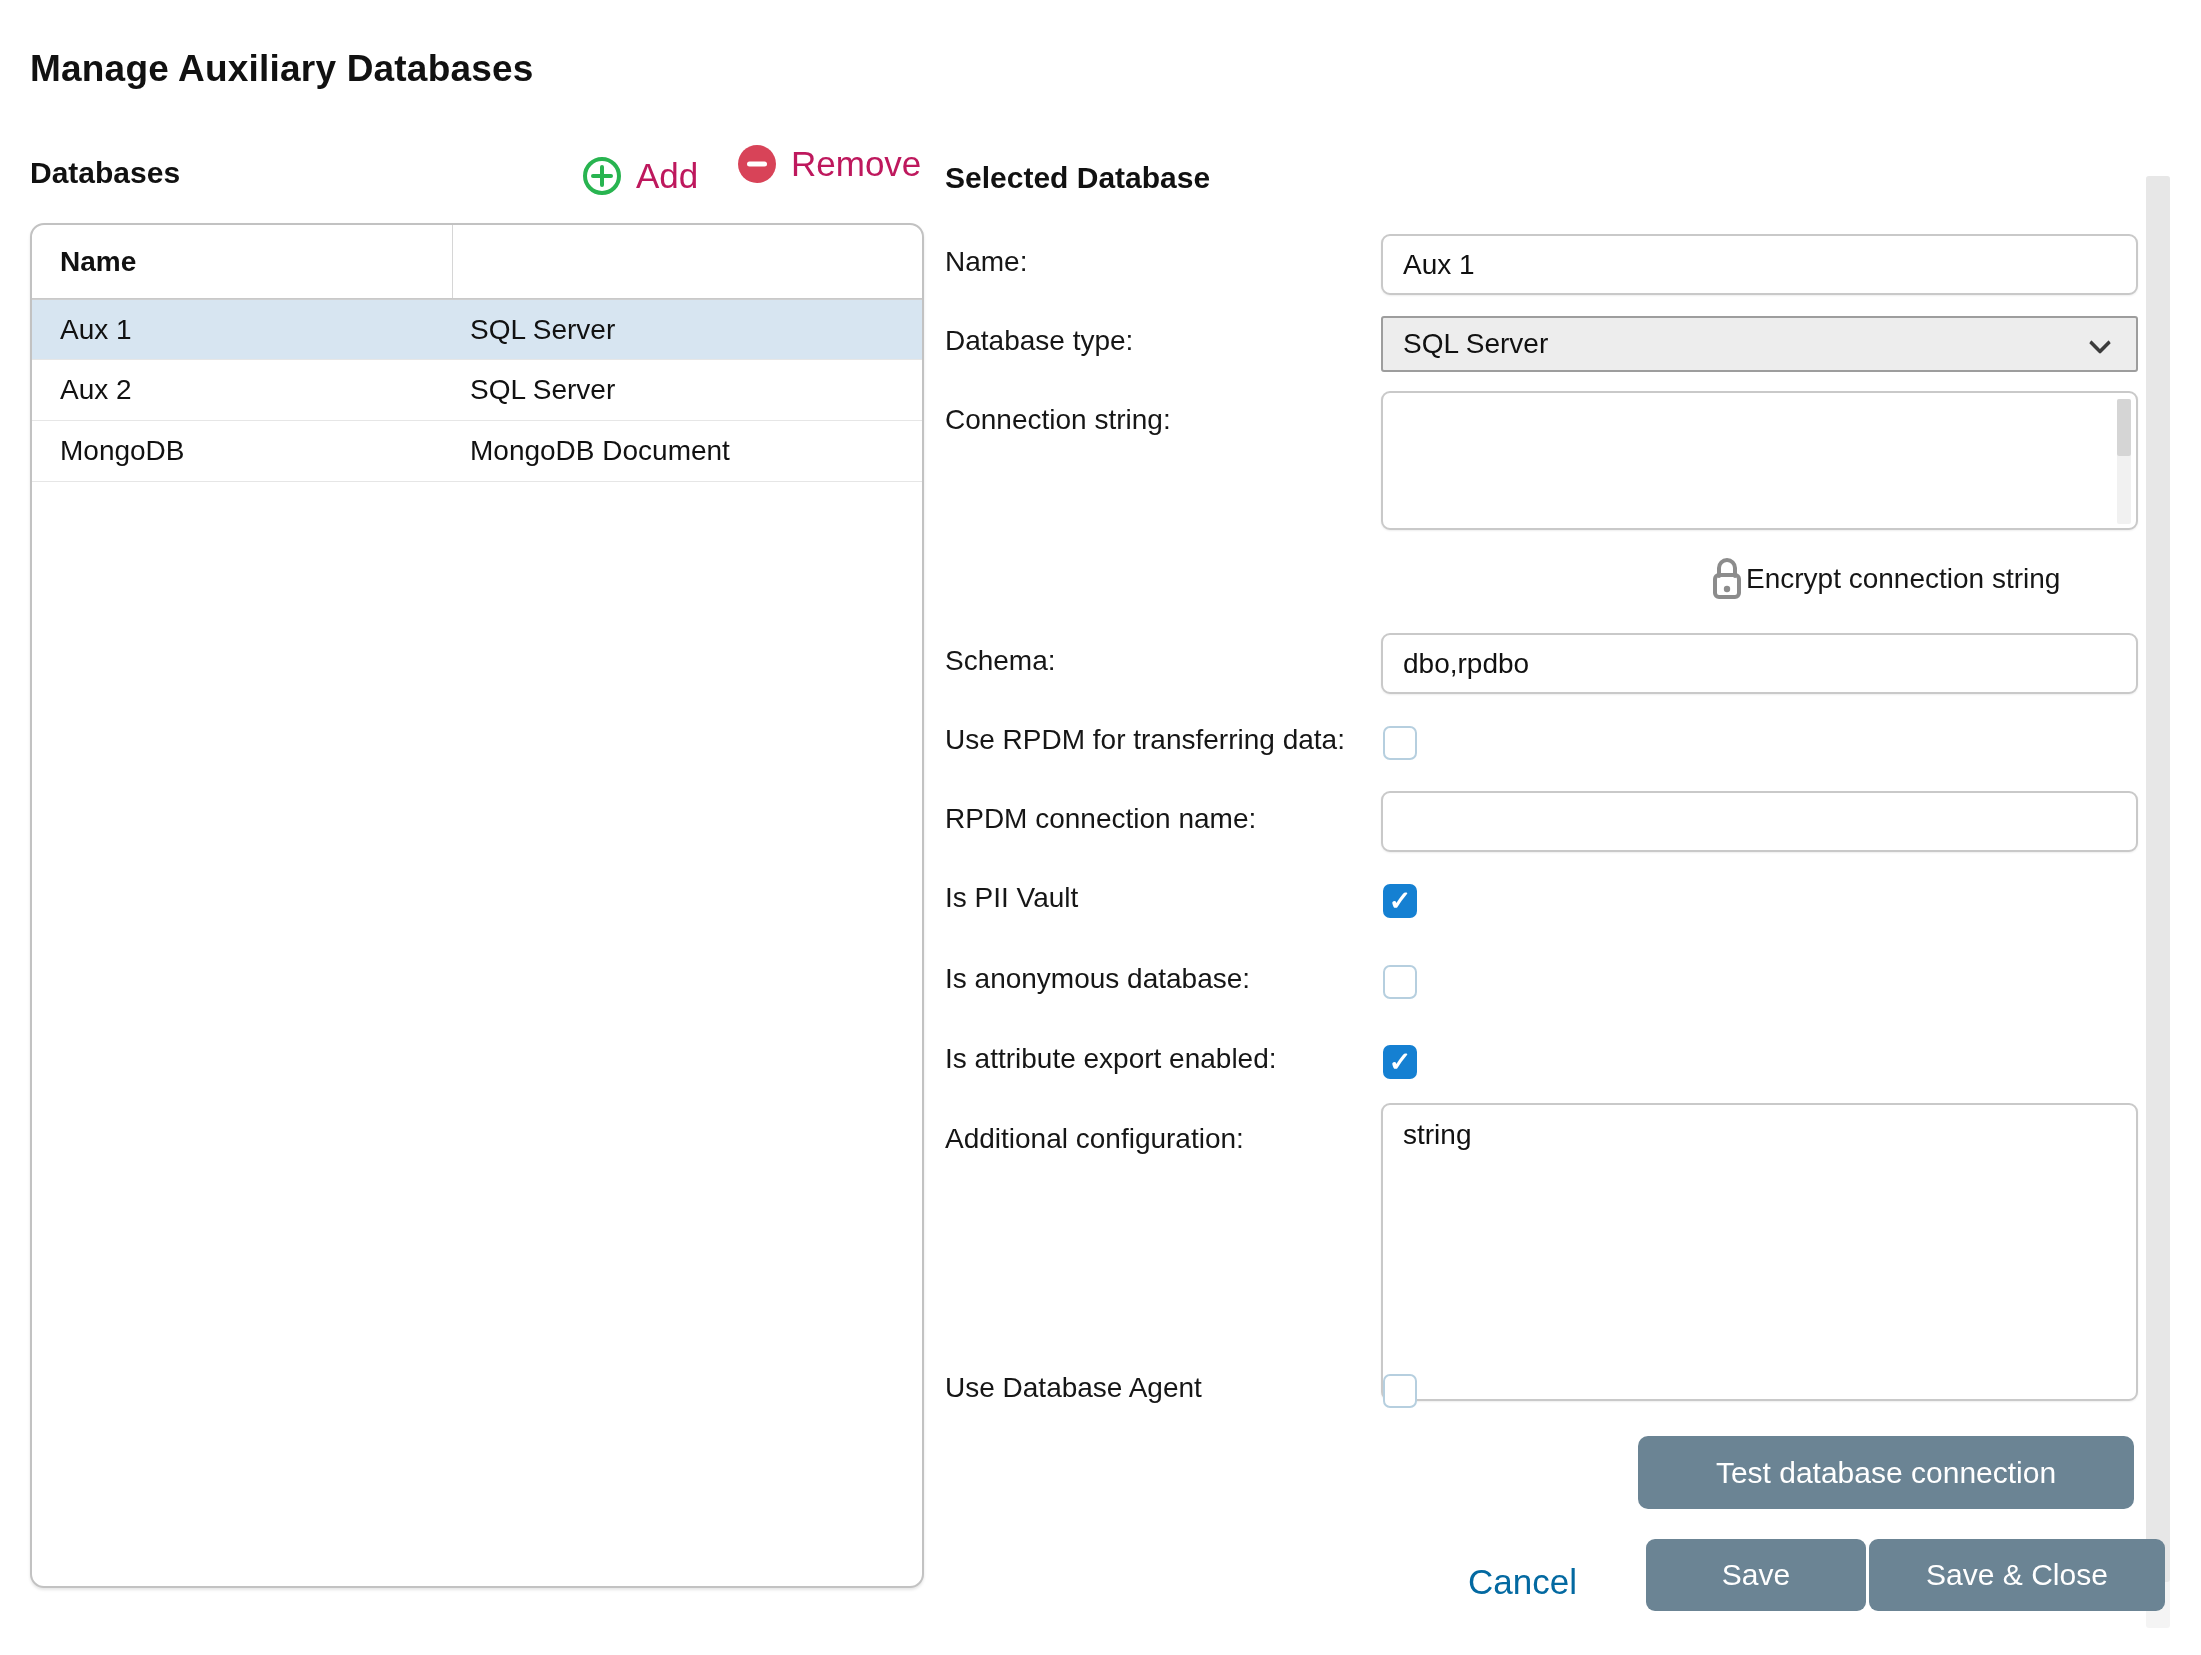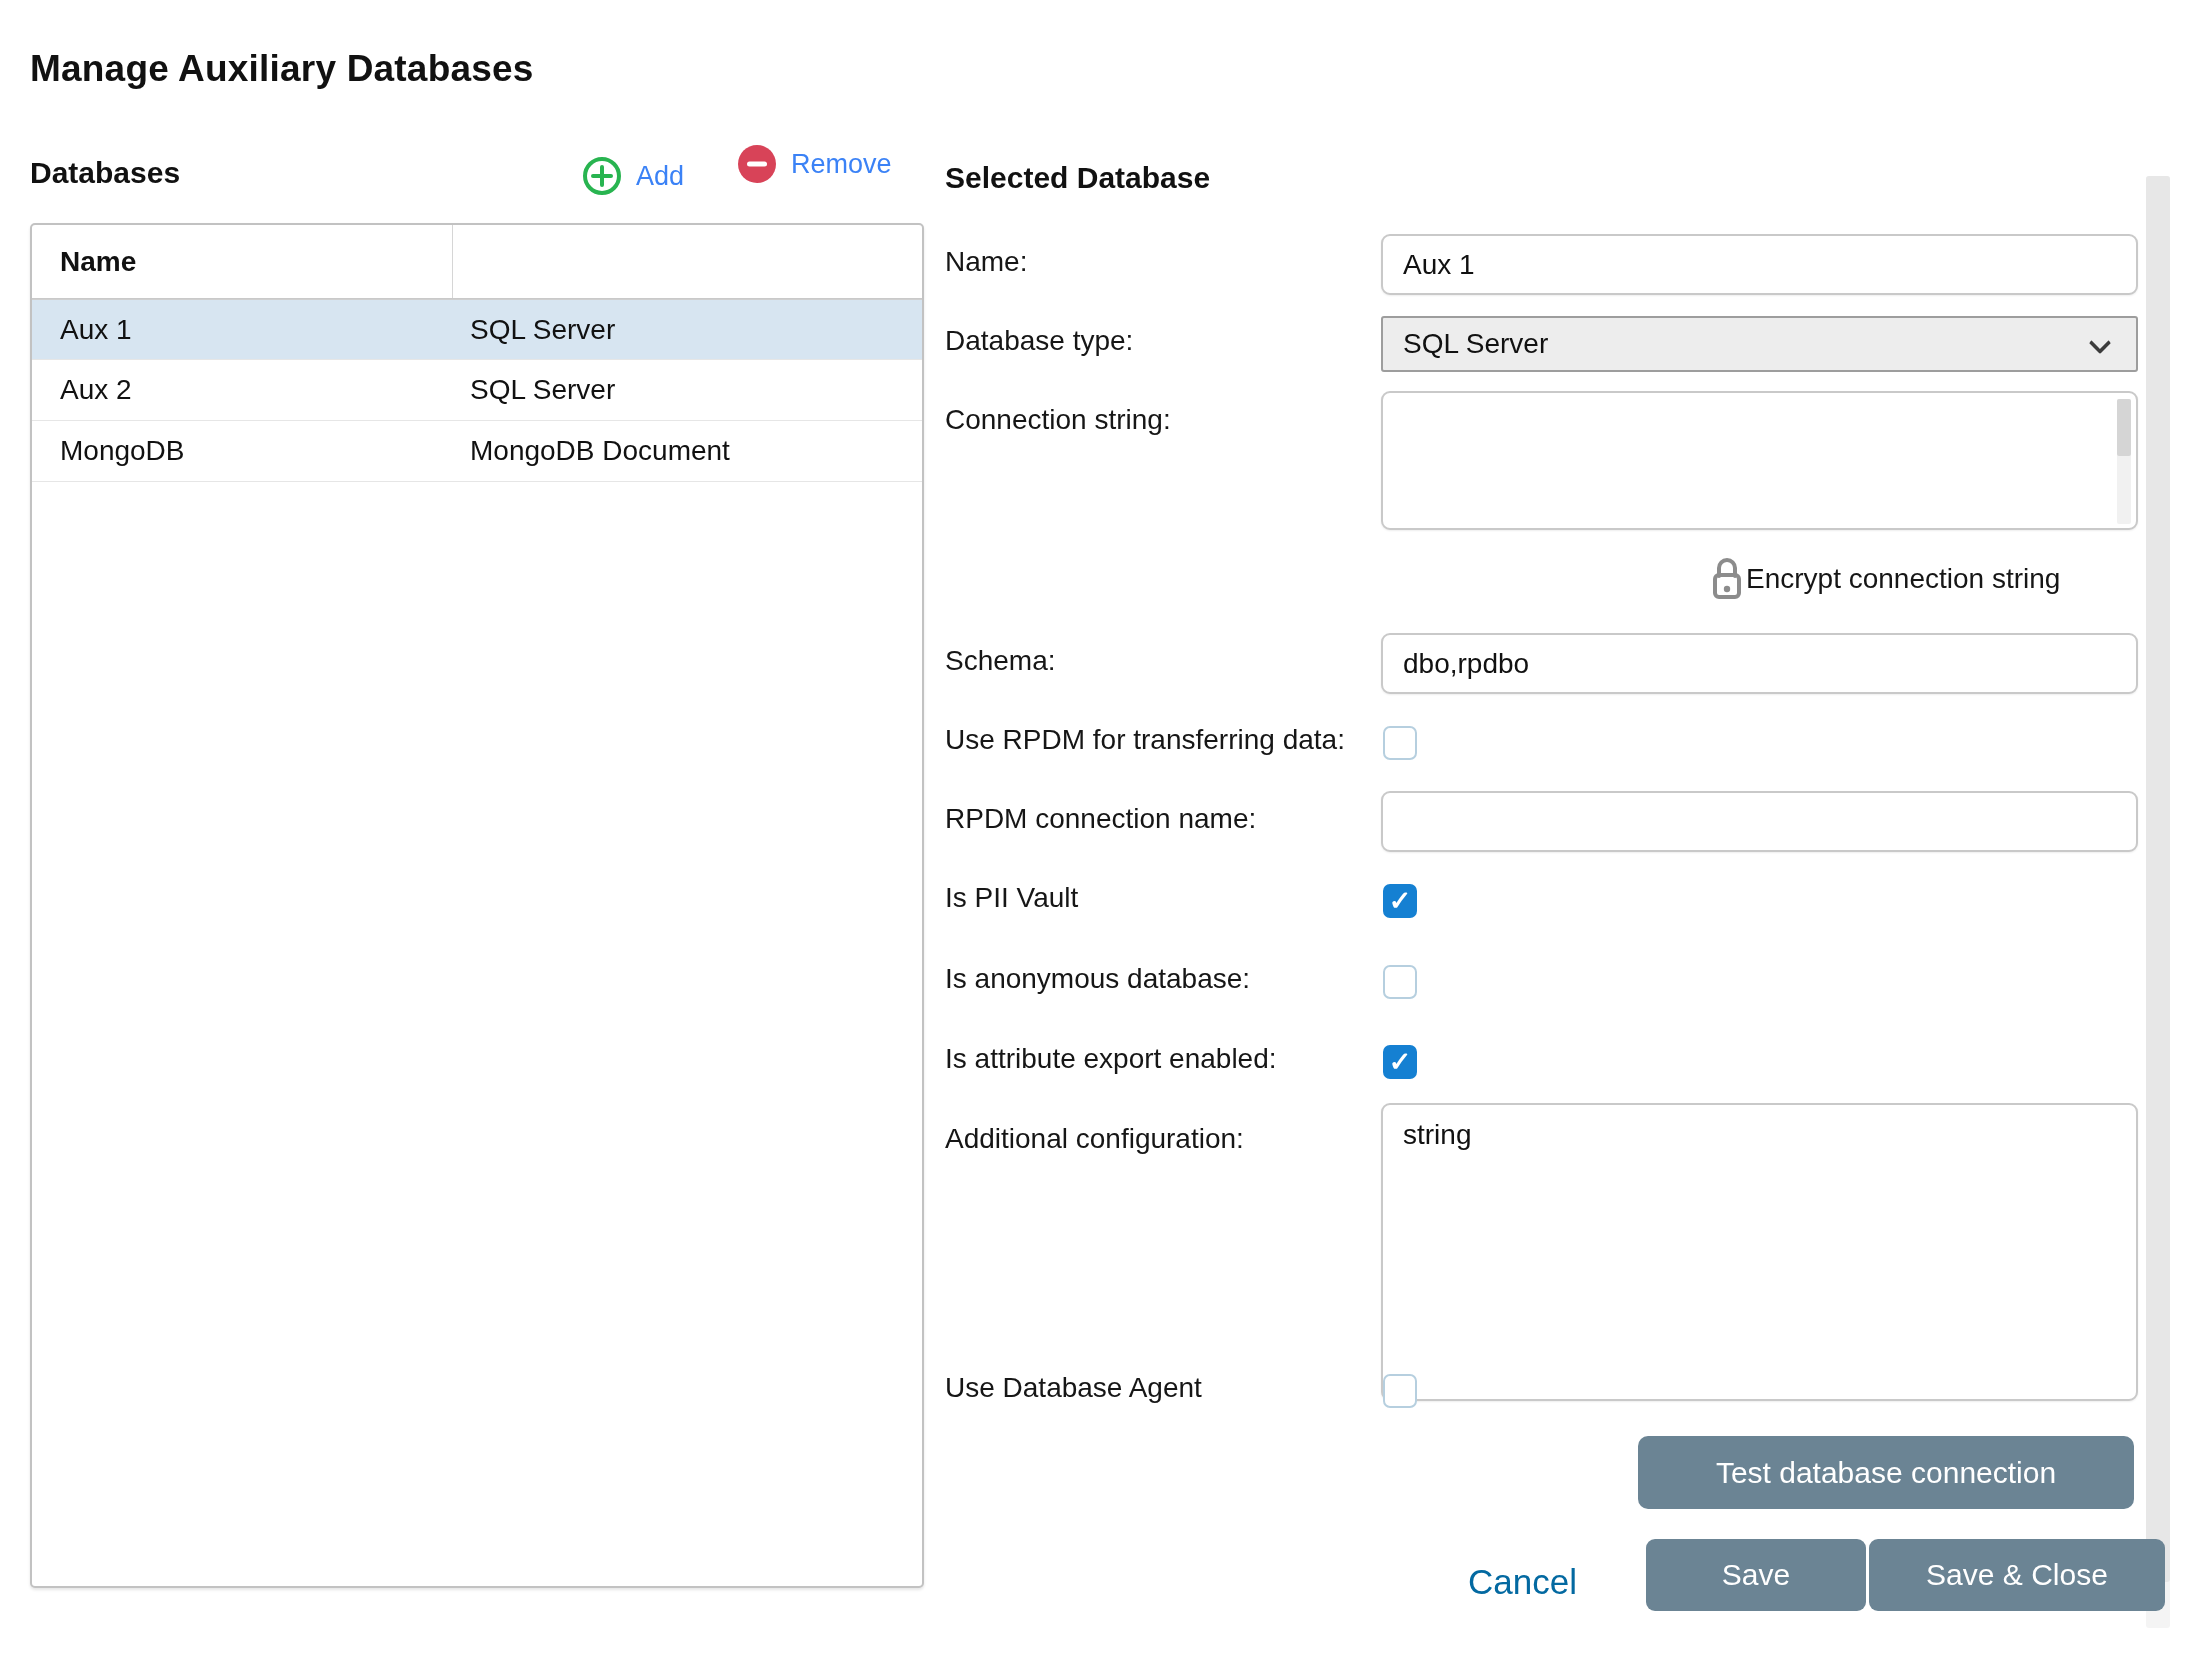--- a/index.html
+++ b/index.html
@@ -9,26 +9,26 @@
     font-family:"Liberation Sans", sans-serif; color:#111111;
   }
   .abs { position:absolute; }
 
   
   .page-title { left:30px; top:48px; font-size:37px; font-weight:700; letter-spacing:0.2px; }
   .section-heading { font-size:30px; font-weight:700; }
 
   
   .tool-btn { display:flex; align-items:center; gap:14px; cursor:pointer; }
-  .tool-label { font-size:27px; color:#3b82f6; }
+  .tool-label { font-size:35px; color:#be185d; }
 
   
   .listbox {
     left:30px; top:223px; width:894px; height:1365px;
-    background:#fff; border:2px solid #c2c2c2; border-radius:5px;
+    background:#fff; border:2px solid #c2c2c2; border-radius:14px;
     box-shadow:0 2px 3px rgba(0,0,0,.10);
     overflow:hidden;
   }
   .list-header { position:relative; height:74px; border-bottom:1px solid #c9c9c9; display:flex; }
   .hcell { font-size:28px; font-weight:700; display:flex; align-items:center; }
   .hcell.c1 { width:421px; padding-left:28px; border-right:1px solid #d6d6d6; }
   .hcell.c2 { width:408px; padding-left:17px; border-right:1px solid #d6d6d6; }
   .hcell.c3 { flex:1; }
   .lrow { position:relative; height:61px; display:flex; align-items:center; font-size:28px; border-bottom:1px solid #e6e6e6; cursor:pointer; }
   .lrow .cell-name { width:421px; padding-left:28px; }

